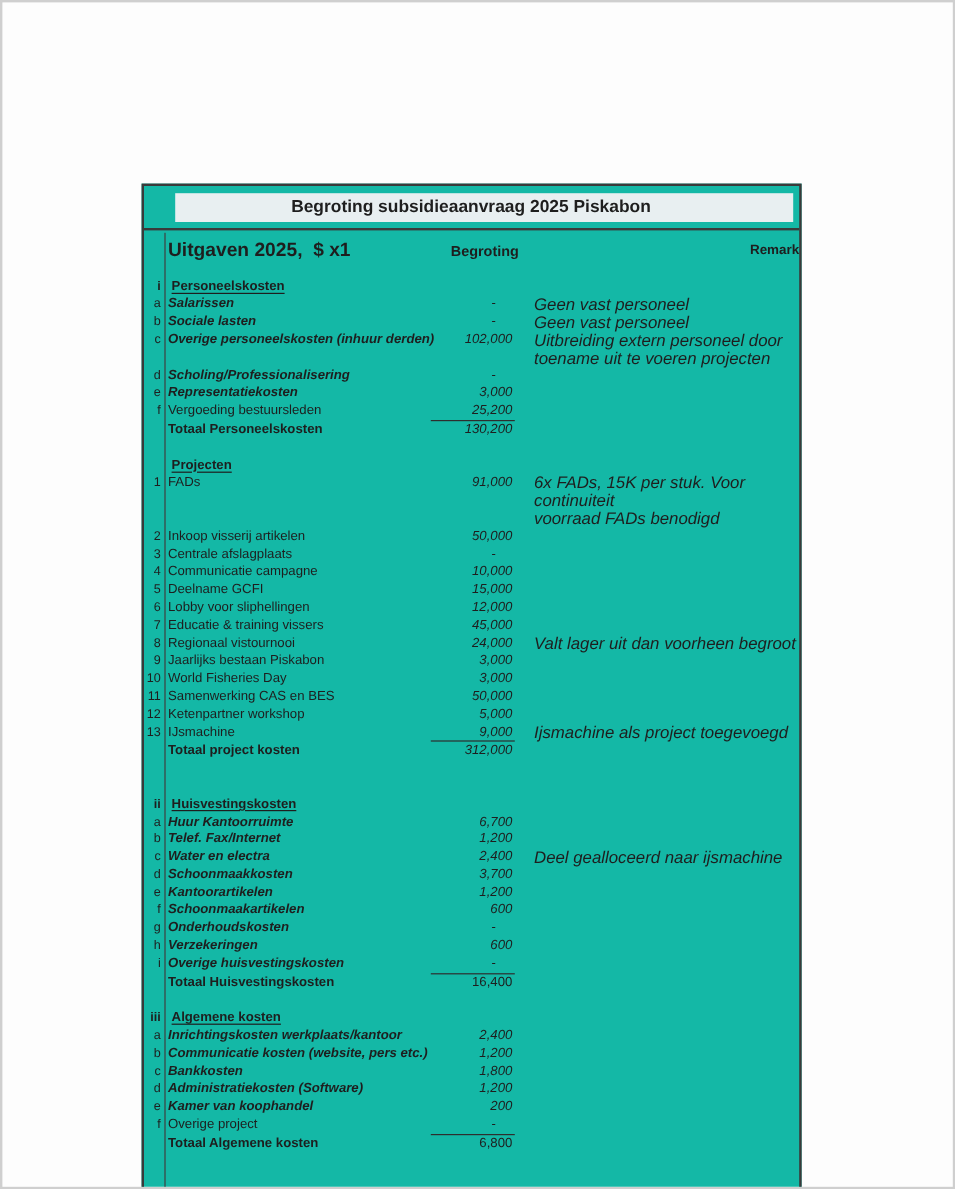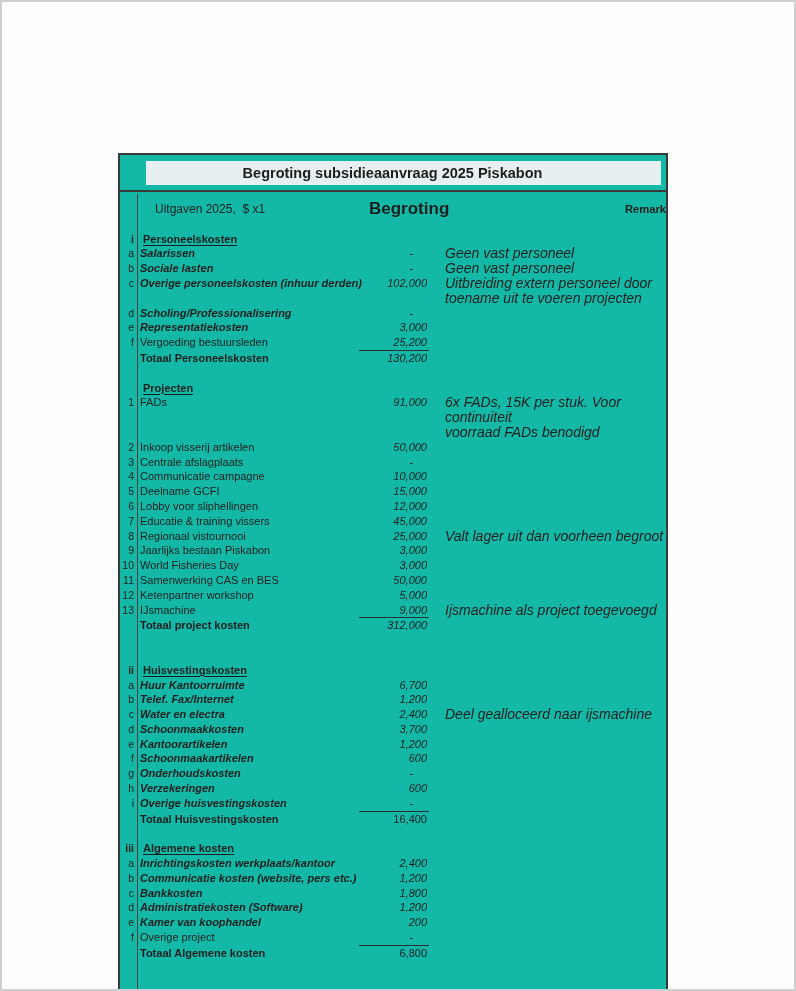--- a/index.html
+++ b/index.html
@@ -52,22 +52,22 @@
   .label { padding-left:3px; white-space:nowrap; }
   .label.it { font-style:italic;font-weight:bold; }
   .label.bold { font-weight:bold; }
   .sec-title { font-weight:bold; text-decoration:underline; text-underline-offset:2px; white-space:nowrap; padding-left:6px; }
   .amount { text-align:right; padding-right:2px; font-style:italic; }
   .amount.roman { font-style:normal; }
   .amount.bold { font-weight:normal; }
   .amount.dash { padding-right:16px; }
   .amount.u { border-bottom:1.3px solid #2e2e2e; }
   .remark { padding-left:16px; font-style:italic; font-size:14px; white-space:pre-line; line-height:14.8px; }
-  .hdr-expense { font-weight:normal; padding-left:18px; white-space:pre; font-size:12px; }
-  .hdr-budget { font-weight:bold; text-align:center; font-size:17px; transform:translateX(10px); }
+  .hdr-expense { font-weight:bold; padding-left:3px; white-space:pre; font-size:16px; }
+  .hdr-budget { font-weight:bold; text-align:center; font-size:12px; transform:translateX(10px); }
   .hdr-remark { font-weight:bold; text-align:right; font-style:normal; font-size:11.2px; }
   .footer-row {
     position:absolute; left:0; right:0; bottom:0; height:29px;
     display:grid; grid-template-columns:17px 222px 70px 1fr;
     align-items:center; font-size:11px;
   }
   .footer-row::before {
     content:""; position:absolute; left:17px; right:0; top:0; height:1.5px;
     background:#3a3a3a;
   }
@@ -201,21 +201,21 @@
         </div>
         <div class="row">
           <div class="c idx">7</div>
           <div class="c label">Educatie &amp; training vissers</div>
           <div class="c amount">45,000</div>
           <div class="c remark"></div>
         </div>
         <div class="row">
           <div class="c idx">8</div>
           <div class="c label">Regionaal vistournooi</div>
-          <div class="c amount">25,000</div>
+          <div class="c amount">24,000</div>
           <div class="c remark">Valt lager uit dan voorheen begroot</div>
         </div>
         <div class="row">
           <div class="c idx">9</div>
           <div class="c label">Jaarlijks bestaan Piskabon</div>
           <div class="c amount">3,000</div>
           <div class="c remark"></div>
         </div>
         <div class="row">
           <div class="c idx">10</div>

